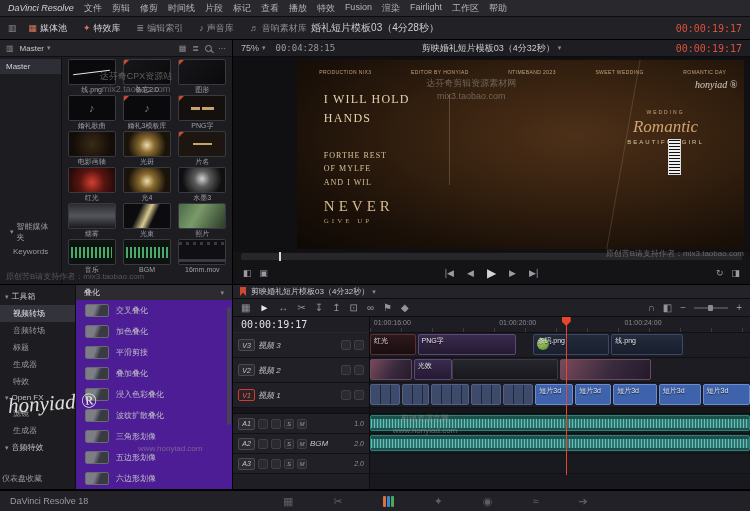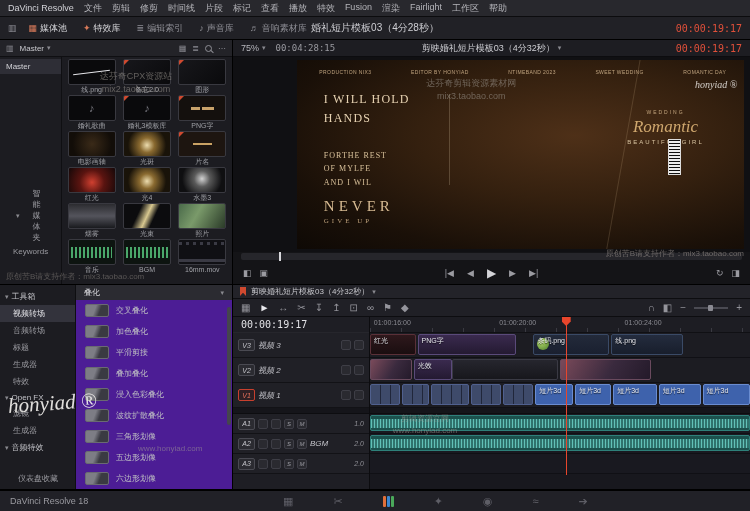--- a/index.html
+++ b/index.html
@@ -3,21 +3,21 @@
 <meta charset="utf-8">
 <style>
 *{box-sizing:border-box;margin:0;padding:0;}
 html,body{width:750px;height:511px;overflow:hidden;}
 body{background:#101013;font-family:"Liberation Sans",sans-serif;color:#c8c8cc;-webkit-font-smoothing:antialiased;}
 .app{width:750px;height:511px;display:flex;flex-direction:column;background:#141417;}
 .caret{font-size:7px;color:#8a8a90;}
 .spacer{flex:1;}
 
 .menubar{height:17px;flex:none;background:#28282d;border-bottom:1px solid #0c0c0e;display:flex;align-items:center;gap:10px;padding:0 8px;font-size:9px;color:#b4b4b9;}
-.menu-app{color:#d2d2d7;}
+.menu-app{color:#d2d2d7;font-style:italic;}
 #menu-items{display:flex;gap:10px;}
 
 .toolbar{height:23px;flex:none;background:#212126;border-bottom:1px solid #000;display:flex;align-items:center;position:relative;padding-left:4px;}
 .tb-group{display:flex;height:100%;}
 .tb-btn{display:flex;align-items:center;gap:3px;padding:0 8px;font-size:9px;color:#8e8e95;}
 .tb-icon{font-size:9px;}
 .tb-btn.active{color:#d8d8dc;}
 .tb-btn.active .tb-icon{color:#d87a5a;}
 .tb-title{position:absolute;left:50%;transform:translateX(-50%);font-size:10px;color:#cfcfd4;}
 .tb-timecode{position:absolute;right:8px;font-family:"DejaVu Sans Mono",monospace;font-size:10px;color:#e0503a;}
@@ -28,21 +28,21 @@
 .mp-header{height:17px;flex:none;display:flex;align-items:center;gap:6px;padding:0 6px;background:#232328;border-bottom:1px solid #0f0f12;font-size:8px;color:#a6a6ac;}
 .mph-ico{font-size:8px;color:#8e8e95;}
 .mph-bin{display:flex;align-items:center;gap:3px;color:#c8c8cd;}
 .mph-search{width:7px;height:7px;border:1px solid #8e8e95;border-radius:50%;position:relative;}
 .mph-search::after{content:'';position:absolute;width:4px;height:1px;background:#8e8e95;right:-3px;bottom:-1px;transform:rotate(45deg);}
 .mp-body{flex:1;display:flex;min-height:0;}
 .mp-tree{width:62px;flex:none;border-right:1px solid #0f0f12;position: relative;font-size:8px;padding-top:2px;}
 .tree-item{padding:3px 6px;color:#d2d2d7;}
 .tree-item.selected{background:#2e2e36;}
 .tree-bottom{position:absolute;bottom:26px;left:0;right:0;color:#9a9aa0;}
-.tree-sec{display:flex;align-items:center;gap:13px;padding:2px 16px;}
+.tree-sec{display:flex;align-items:center;gap:3px;padding:2px 10px;}
 .tree-sub{padding:2px 4px 2px 13px;}
 .mp-grid{flex:1;display:grid;grid-template-columns:repeat(3,1fr);grid-auto-rows:36px;padding:2px;overflow:hidden;}
 .mp-cell{display:flex;flex-direction:column;align-items:center;overflow:hidden;}
 .thumb{width:48px;height:26px;flex:none;background:#0a0a0c;border:1px solid #393940;border-radius:2px;position:relative;overflow:hidden;}
 .mp-label{font-size:7px;color:#9fa0a6;line-height:9px;max-width:52px;white-space:nowrap;overflow:hidden;}
 .mark{position:absolute;left:0;top:0;width:0;height:0;border-top:5px solid #d04a30;border-right:5px solid transparent;}
 .t-line::after{content:'';position:absolute;left:10%;right:10%;top:48%;height:1px;background:#e6e6ea;transform:rotate(-7deg);}
 .t-dark{background:linear-gradient(135deg,#17171b,#0a0a0c);}
 .t-music::after{content:'♪';position:absolute;inset:0;display:flex;align-items:center;justify-content:center;color:#7a7a82;font-size:11px;}
 .t-text{background:#14100d;}
@@ -96,21 +96,21 @@
 .tr-play{font-size:12px;color:#d4d4d8;}
 .t-left{position:absolute;left:10px;display:flex;gap:8px;}
 .t-right{position:absolute;right:10px;display:flex;gap:8px;}
 .wm-support{bottom:25px;right:6px;font-size:8px;color:rgba(156,149,143,0.62);}
 
 .lower{flex:none;height:205px;display:flex;position:relative;background:#1b1b1f;border-bottom:1px solid #000;}
 .fx-sidebar{width:76px;flex:none;background:#1c1c21;border-right:1px solid #0e0e11;font-size:8px;padding-top:3px;position:relative;overflow:hidden;}
 .fx-side-header{display:flex;align-items:center;gap:3px;padding:3px 5px;color:#c2c2c7;}
 .fx-side-item{padding:3px 5px 3px 13px;color:#9c9ca2;}
 .fx-side-item.selected{background:#33333c;color:#e4e4e8;}
-.fx-footer{position:absolute;bottom:5px;left:18px;color:#9c9ca2;}
+.fx-footer{position:absolute;bottom:5px;left:2px;color:#9c9ca2;}
 .fx-list{width:157px;flex:none;background:#4c1d95;border-right:1px solid #000;display:flex;flex-direction:column;font-size:8px;position:relative;overflow:hidden;}
 .fx-list-header{height:15px;flex:none;background:#2b2b31;display:flex;align-items:center;justify-content:space-between;padding:0 8px;color:#d2d2d6;}
 .fx-items{flex:1;}
 .fx-item{display:flex;align-items:center;gap:7px;height:21px;padding:0 9px;color:#bcbcc2;}
 .fx-icon{width:24px;height:13px;flex:none;border:1px solid #6a6a72;border-radius:2px;background:linear-gradient(110deg,#7d7d85 0%,#7d7d85 40%,#3a3a42 62%,#3a3a42 100%);}
 .fx-scrollbar{position:absolute;right:1px;top:22px;width:4px;height:118px;background:#45454d;border-radius:2px;}
 .wm-site{bottom:36px;left:62px;font-size:8px;}
 .wm-bigbrand{left:8px;top:106px;font-family:"Liberation Serif",serif;font-style:italic;font-size:21px;color:rgba(246,244,241,0.9);transform:rotate(-4deg);z-index:10;}
 
 .timeline{flex:1;min-width:0;display:flex;flex-direction:column;background:#1a1a1e;}

